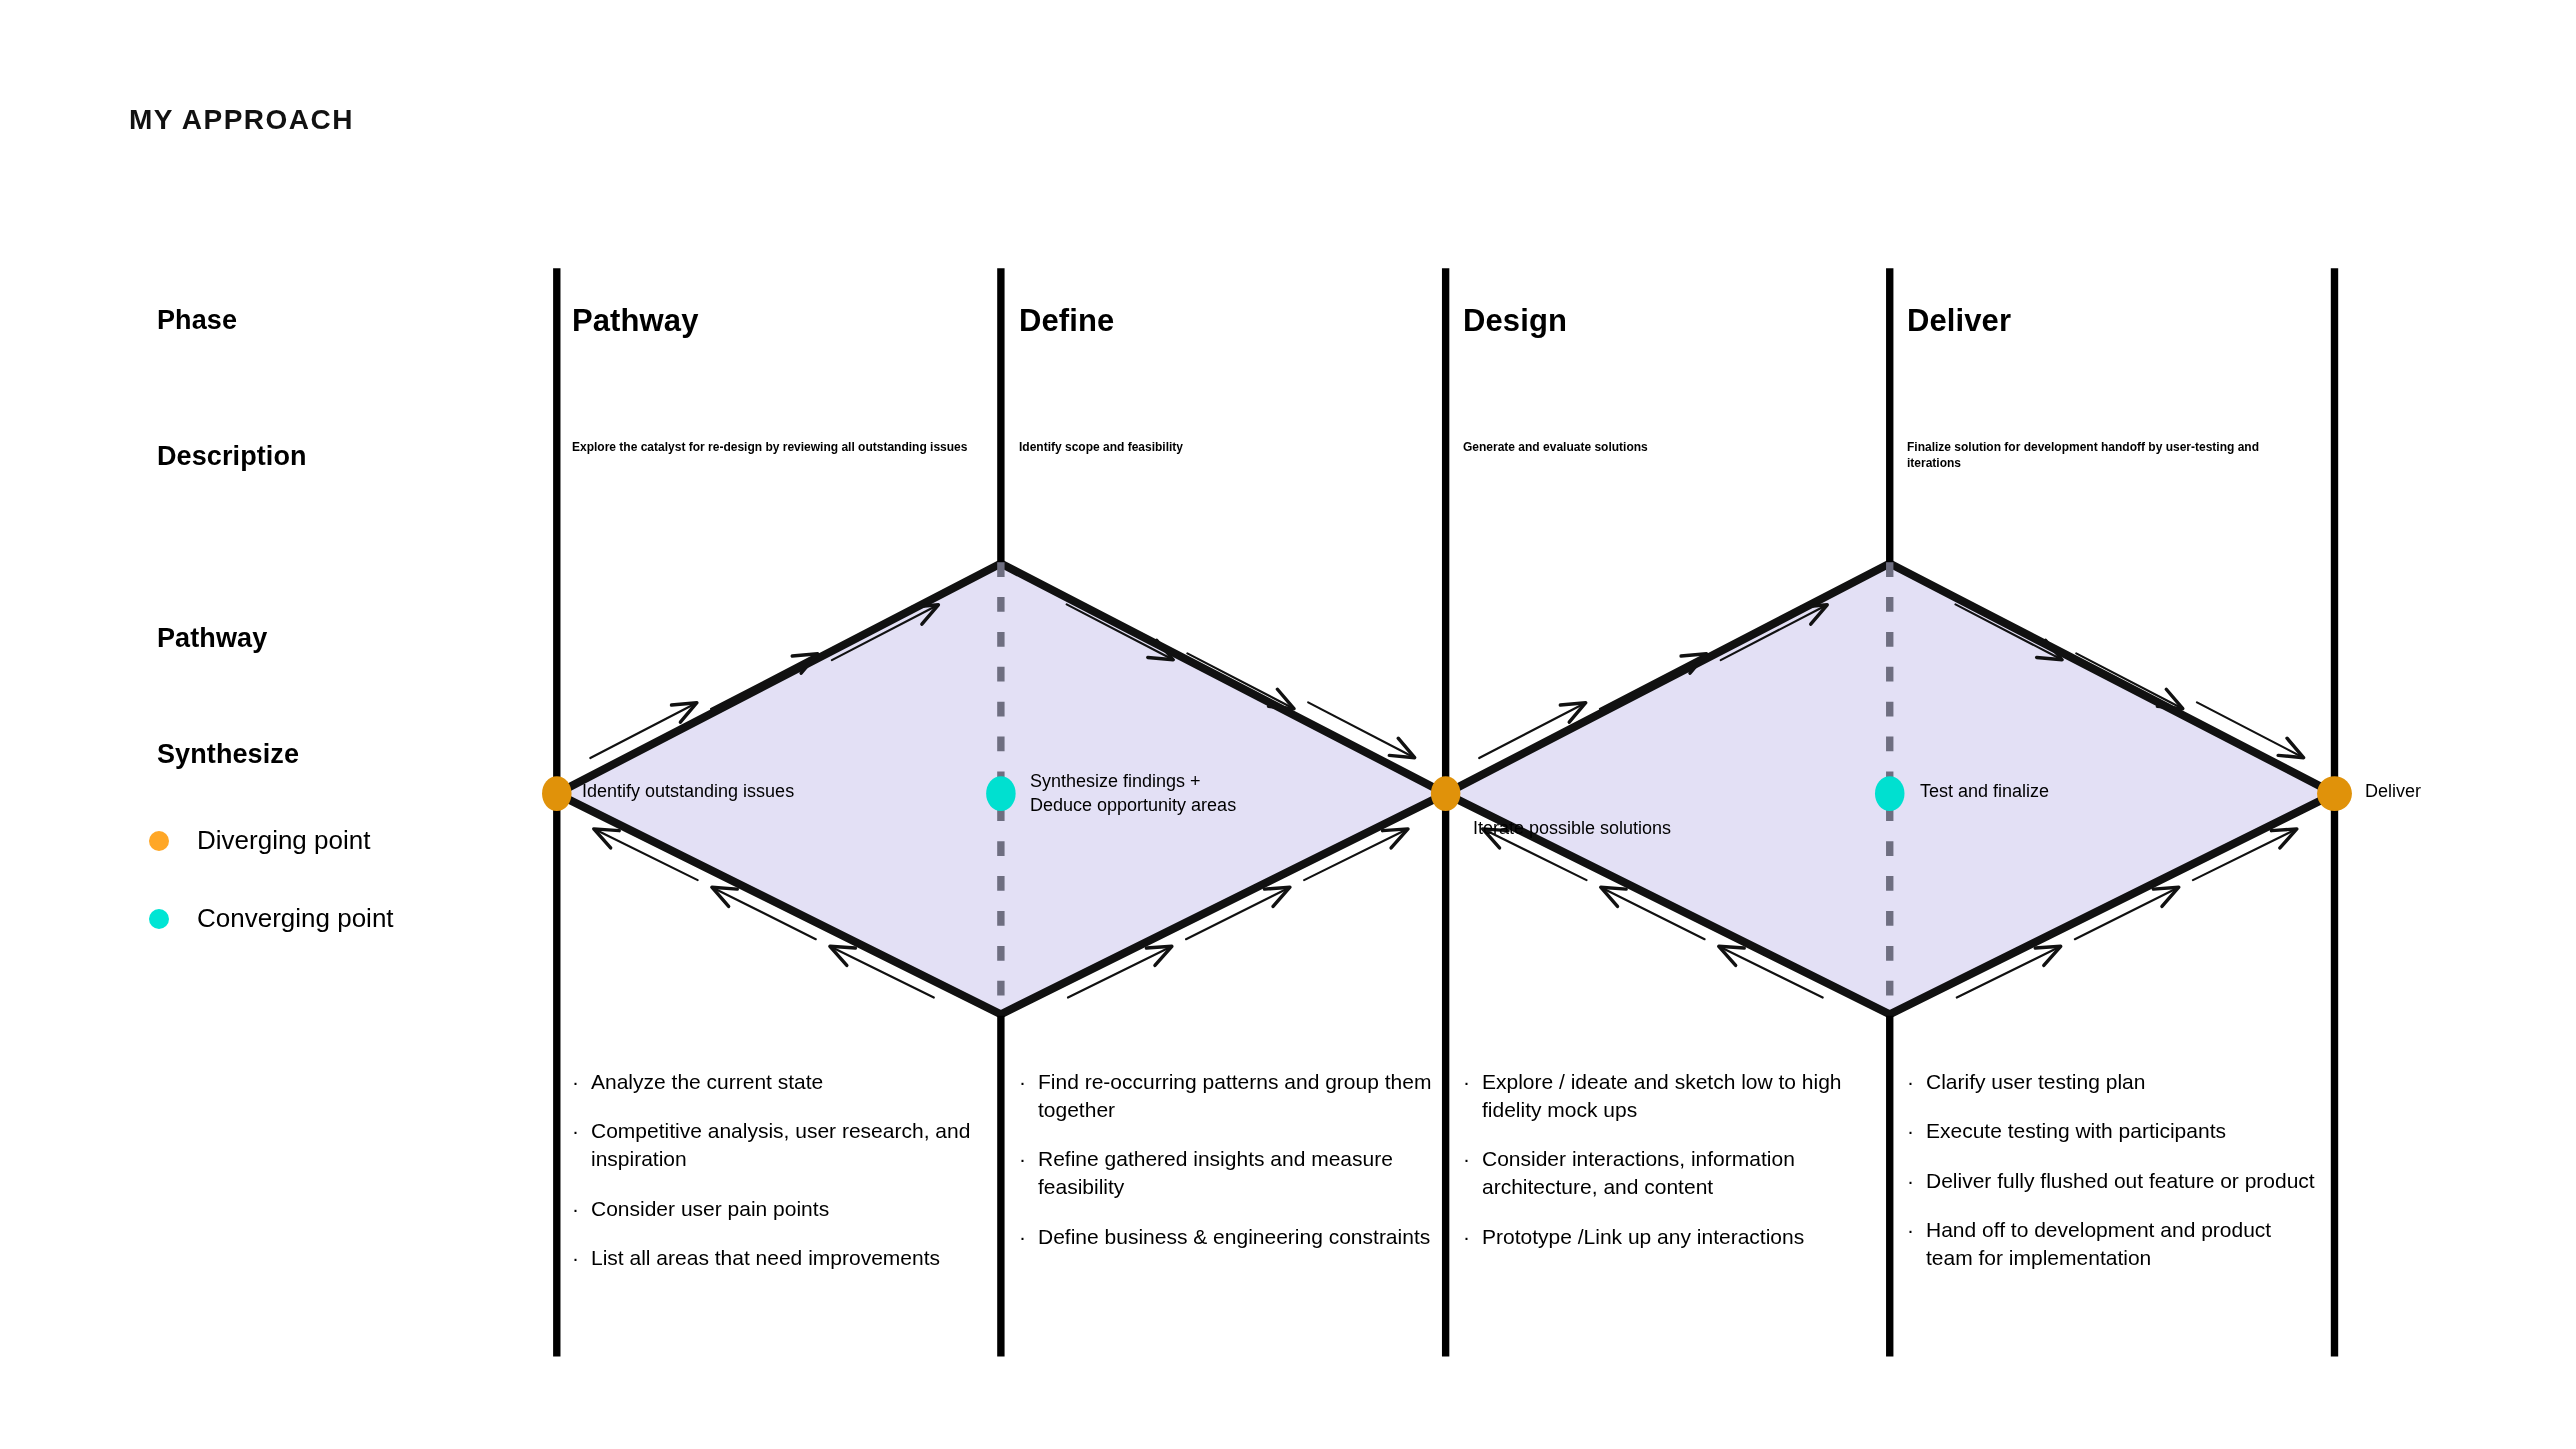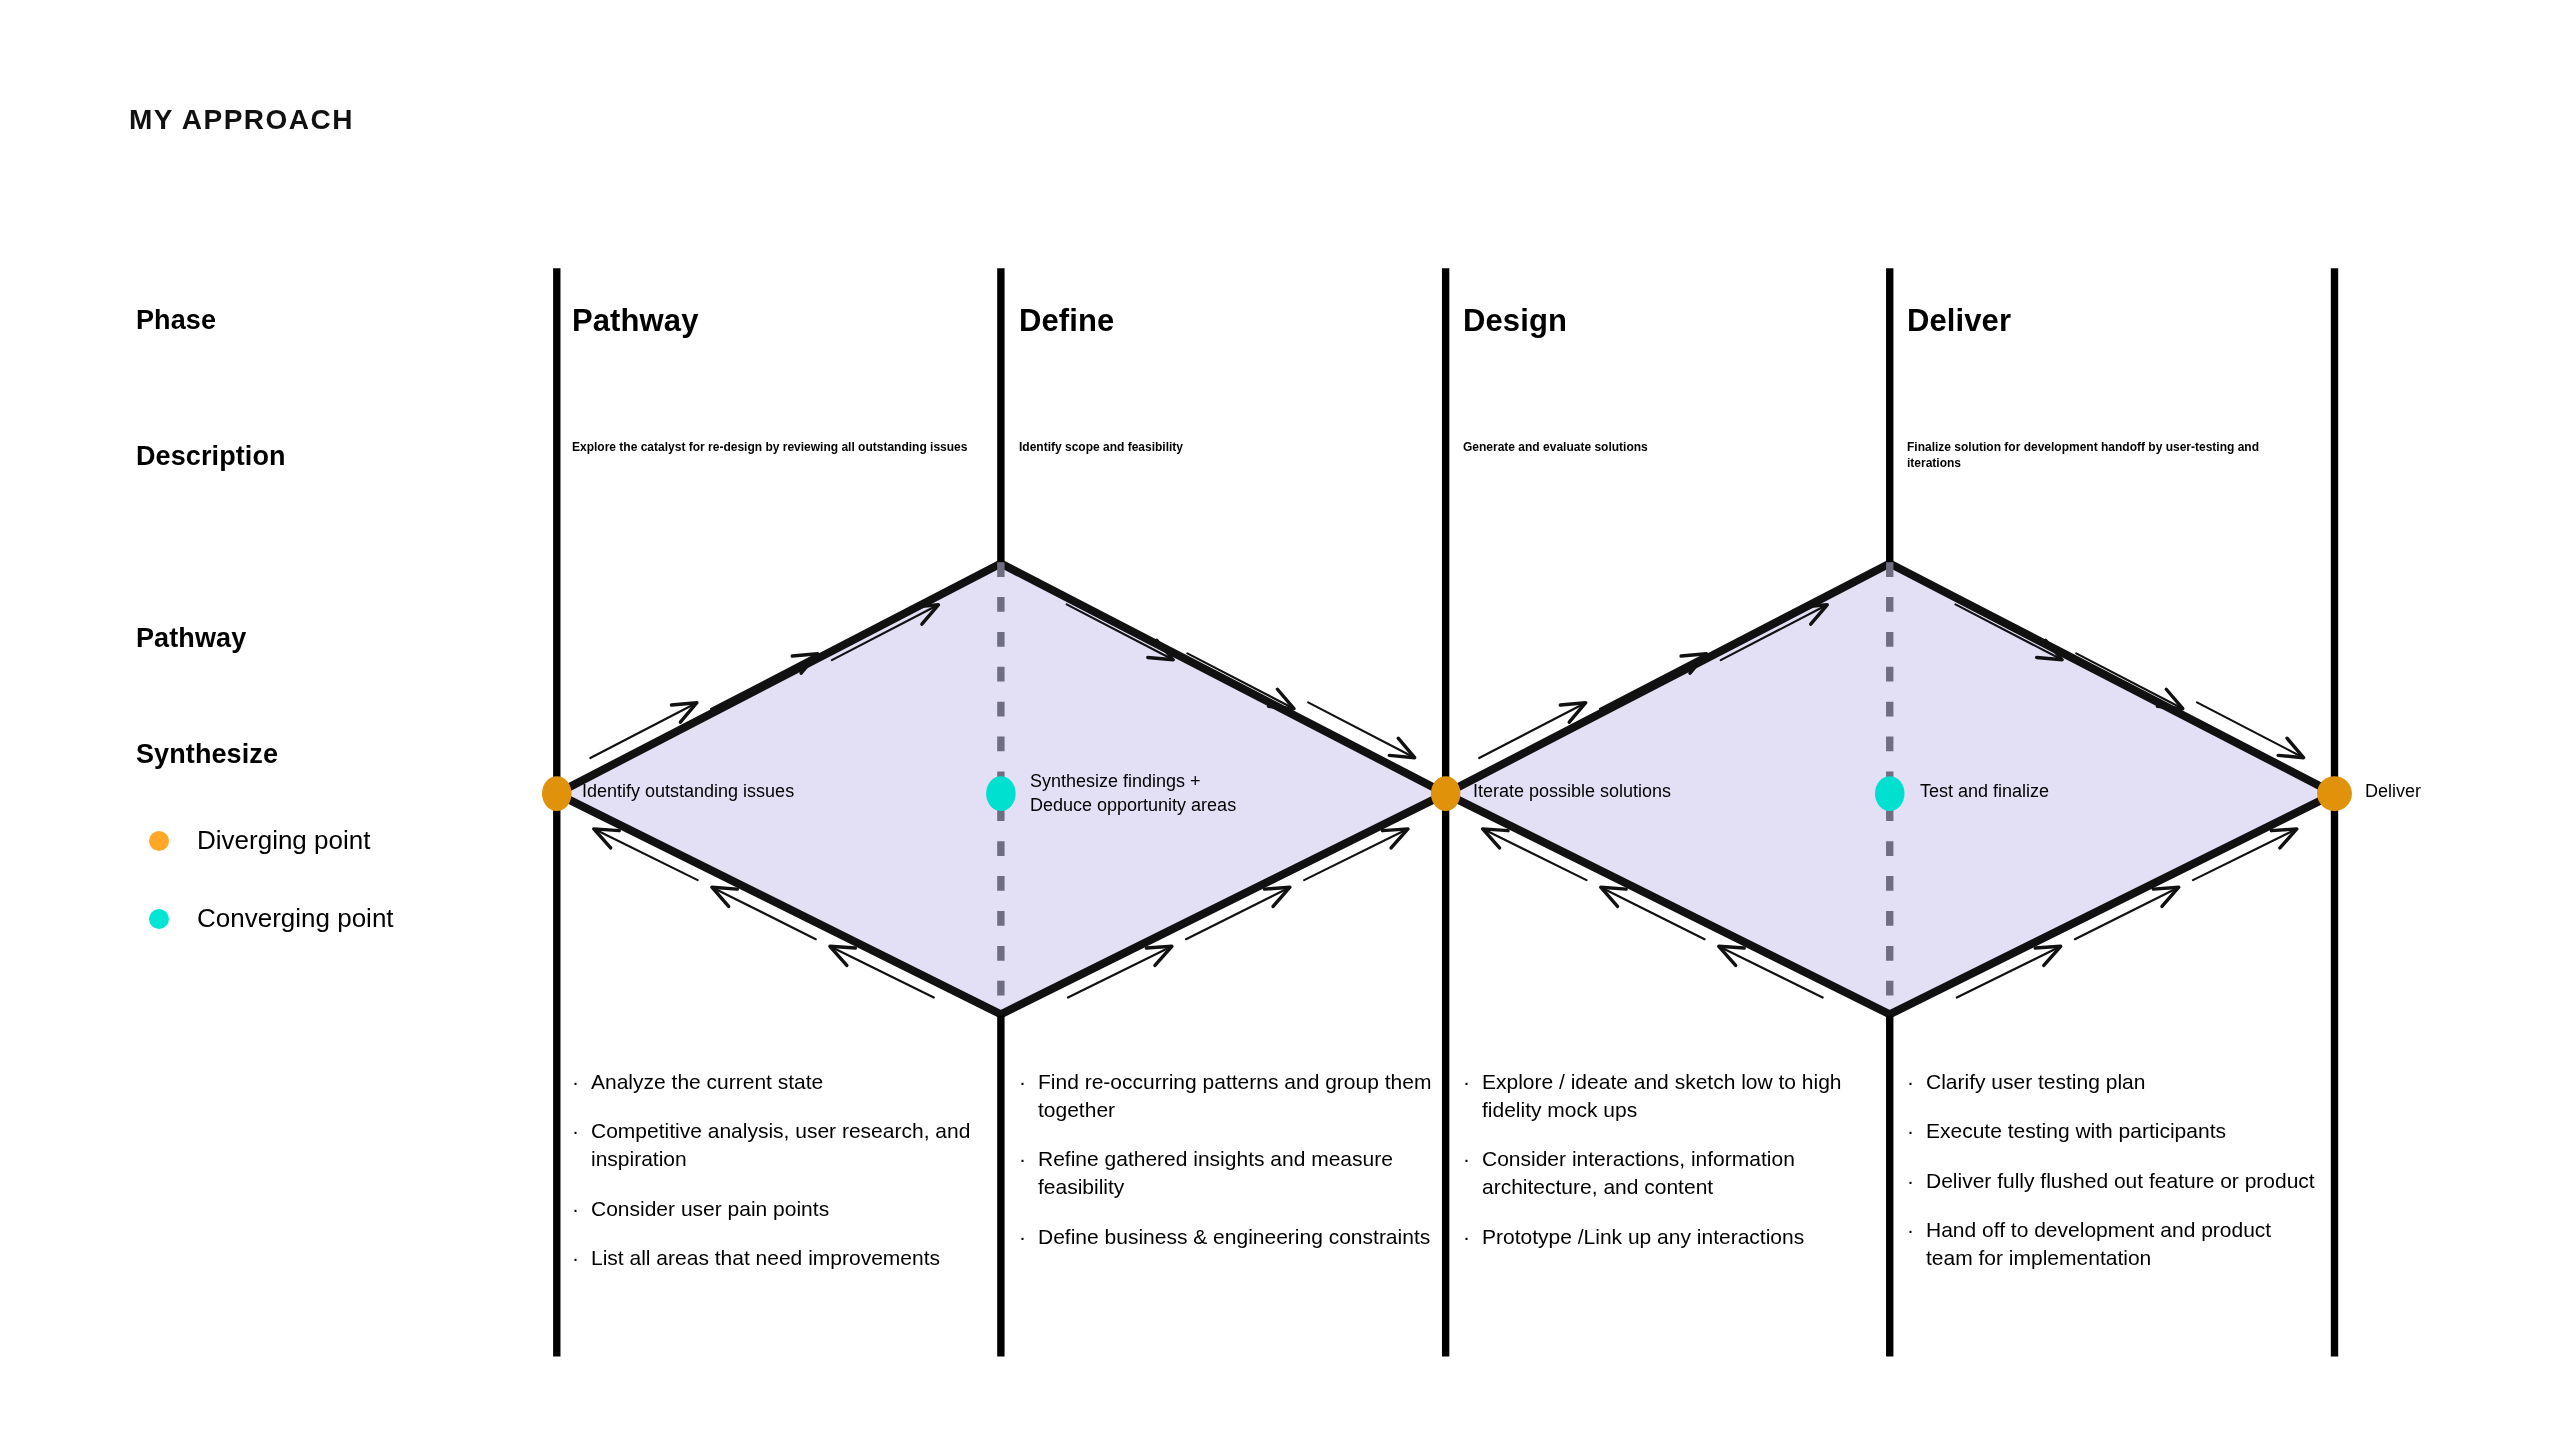--- a/index.html
+++ b/index.html
@@ -24,21 +24,21 @@
     top: 104px;
     font-size: 28px;
     font-weight: 600;
     letter-spacing: 1.5px;
     color: #111111;
   }
 
   
   .row-label {
     position: absolute;
-    left: 136px;
+    left: 157px;
     font-size: 27px;
     font-weight: 700;
     color: #000000;
     letter-spacing: 0.1px;
   }
   #label-phase      { top: 305px; }
   #label-description{ top: 441px; }
   #label-pathway    { top: 623px; }
   #label-milestones { top: 739px; }
 
@@ -123,21 +123,21 @@
   
   .milestone-label {
     position: absolute;
     font-size: 18px;
     line-height: 1.32;
     color: #000000;
     white-space: pre-line;
   }
   #ms-label-1 { left: 582px;  top: 780px; }
   #ms-label-2 { left: 1030px; top: 770px; }
-  #ms-label-3 { left: 1473px; top: 780px; }
+  #ms-label-3 { left: 1473px; top: 817px; }
   #ms-label-4 { left: 1920px; top: 780px; }
   #ms-label-5 { left: 2365px; top: 780px; }
 </style>
 </head>
 <body>
 
 <div id="page-title">MY APPROACH</div>
 
 <div class="row-label" id="label-phase">Phase</div>
 <div class="row-label" id="label-description">Description</div>

